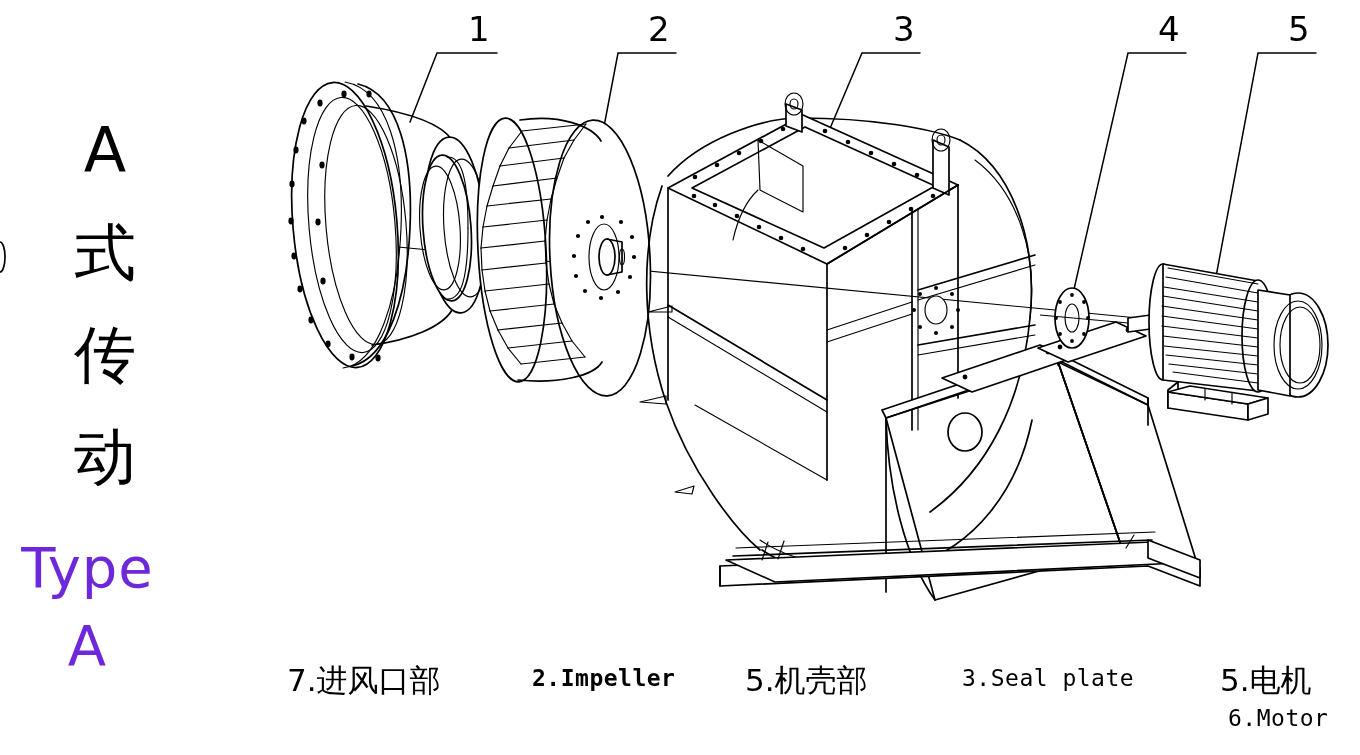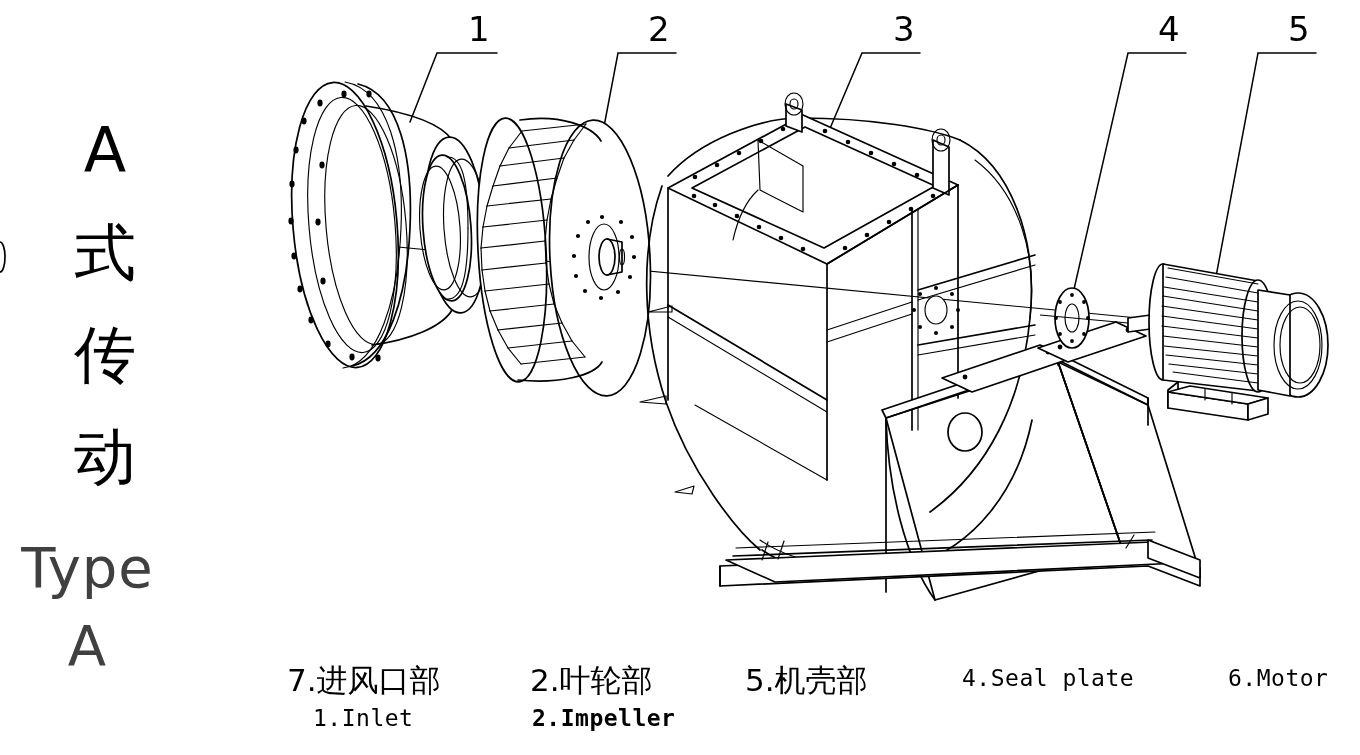--- a/index.html
+++ b/index.html
@@ -21,21 +21,21 @@
     font-family:"DejaVu Sans","Liberation Sans",sans-serif;
     font-size:62px;line-height:1;font-weight:400;color:#000;
   }
   .cn-vert.l0{top:120px;}
   .cn-vert.l1{top:222px;}
   .cn-vert.l2{top:324px;}
   .cn-vert.l3{top:426px;}
   .type-en{
     position:absolute;left:0;width:175px;text-align:center;
     font-family:"DejaVu Sans","Liberation Sans",sans-serif;
-    font-size:56px;line-height:1;letter-spacing:1px;color:#404040;
+    font-size:56px;line-height:1;letter-spacing:1px;color:#6d28d9;
   }
   .type-en.t0{top:540px;}
   .type-en.t1{top:618px;}
 
   
   .legend{
     position:absolute;left:275px;top:660px;width:1085px;height:95px;
   }
   .legend-col{position:absolute;top:0;}
   .legend-cn{
@@ -406,30 +406,29 @@
 
   <div class="callout" style="left:468px;top:12px;">1</div>
   <div class="callout" style="left:648px;top:12px;">2</div>
   <div class="callout" style="left:893px;top:12px;">3</div>
   <div class="callout" style="left:1158px;top:12px;">4</div>
   <div class="callout" style="left:1288px;top:12px;">5</div>
 
   <div class="legend">
     <div class="legend-col c0">
       <div class="legend-cn">7.进风口部</div>
-      <div class="legend-en">1.Inlet</div>
     </div>
     <div class="legend-col c1">
-      <div class="legend-cn">2.叶轮部</div>
       <div class="legend-en">2.Impeller</div>
     </div>
     <div class="legend-col c2">
       <div class="legend-cn">5.机壳部</div>
     </div>
     <div class="legend-col c3">
-      <div class="legend-en">4.Seal plate</div>
+      <div class="legend-en">3.Seal plate</div>
     </div>
     <div class="legend-col c4">
+      <div class="legend-cn">5.电机</div>
       <div class="legend-en">6.Motor</div>
     </div>
   </div>
 
 </div>
 
 </body></html>

